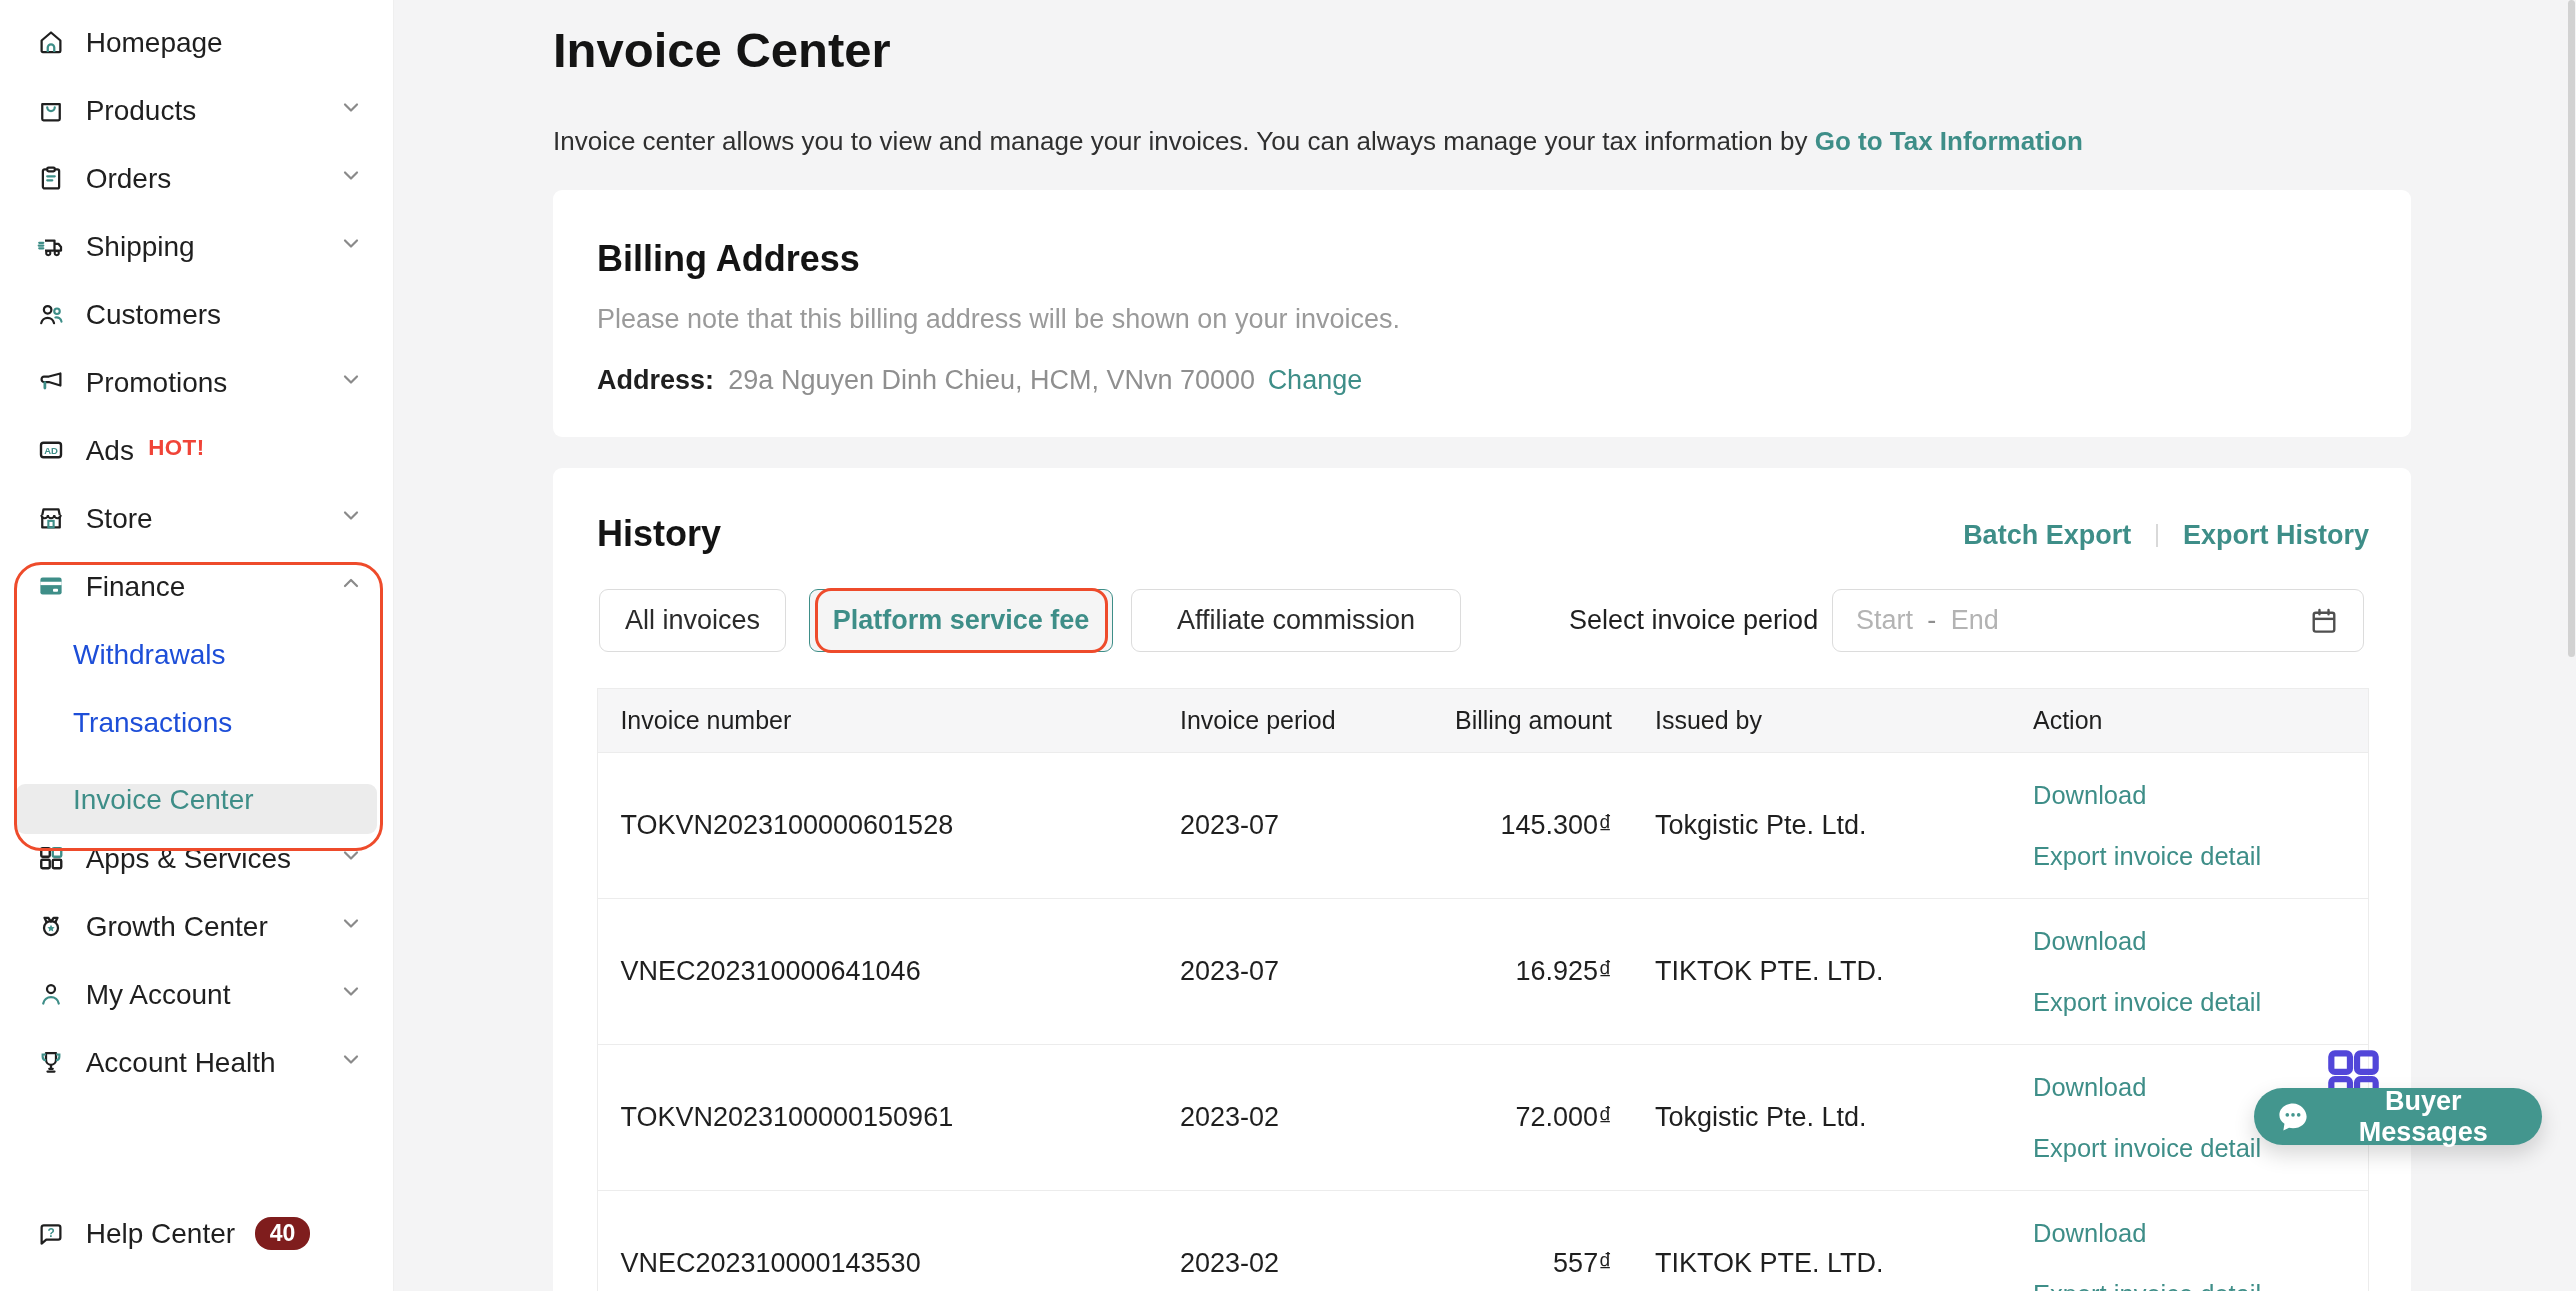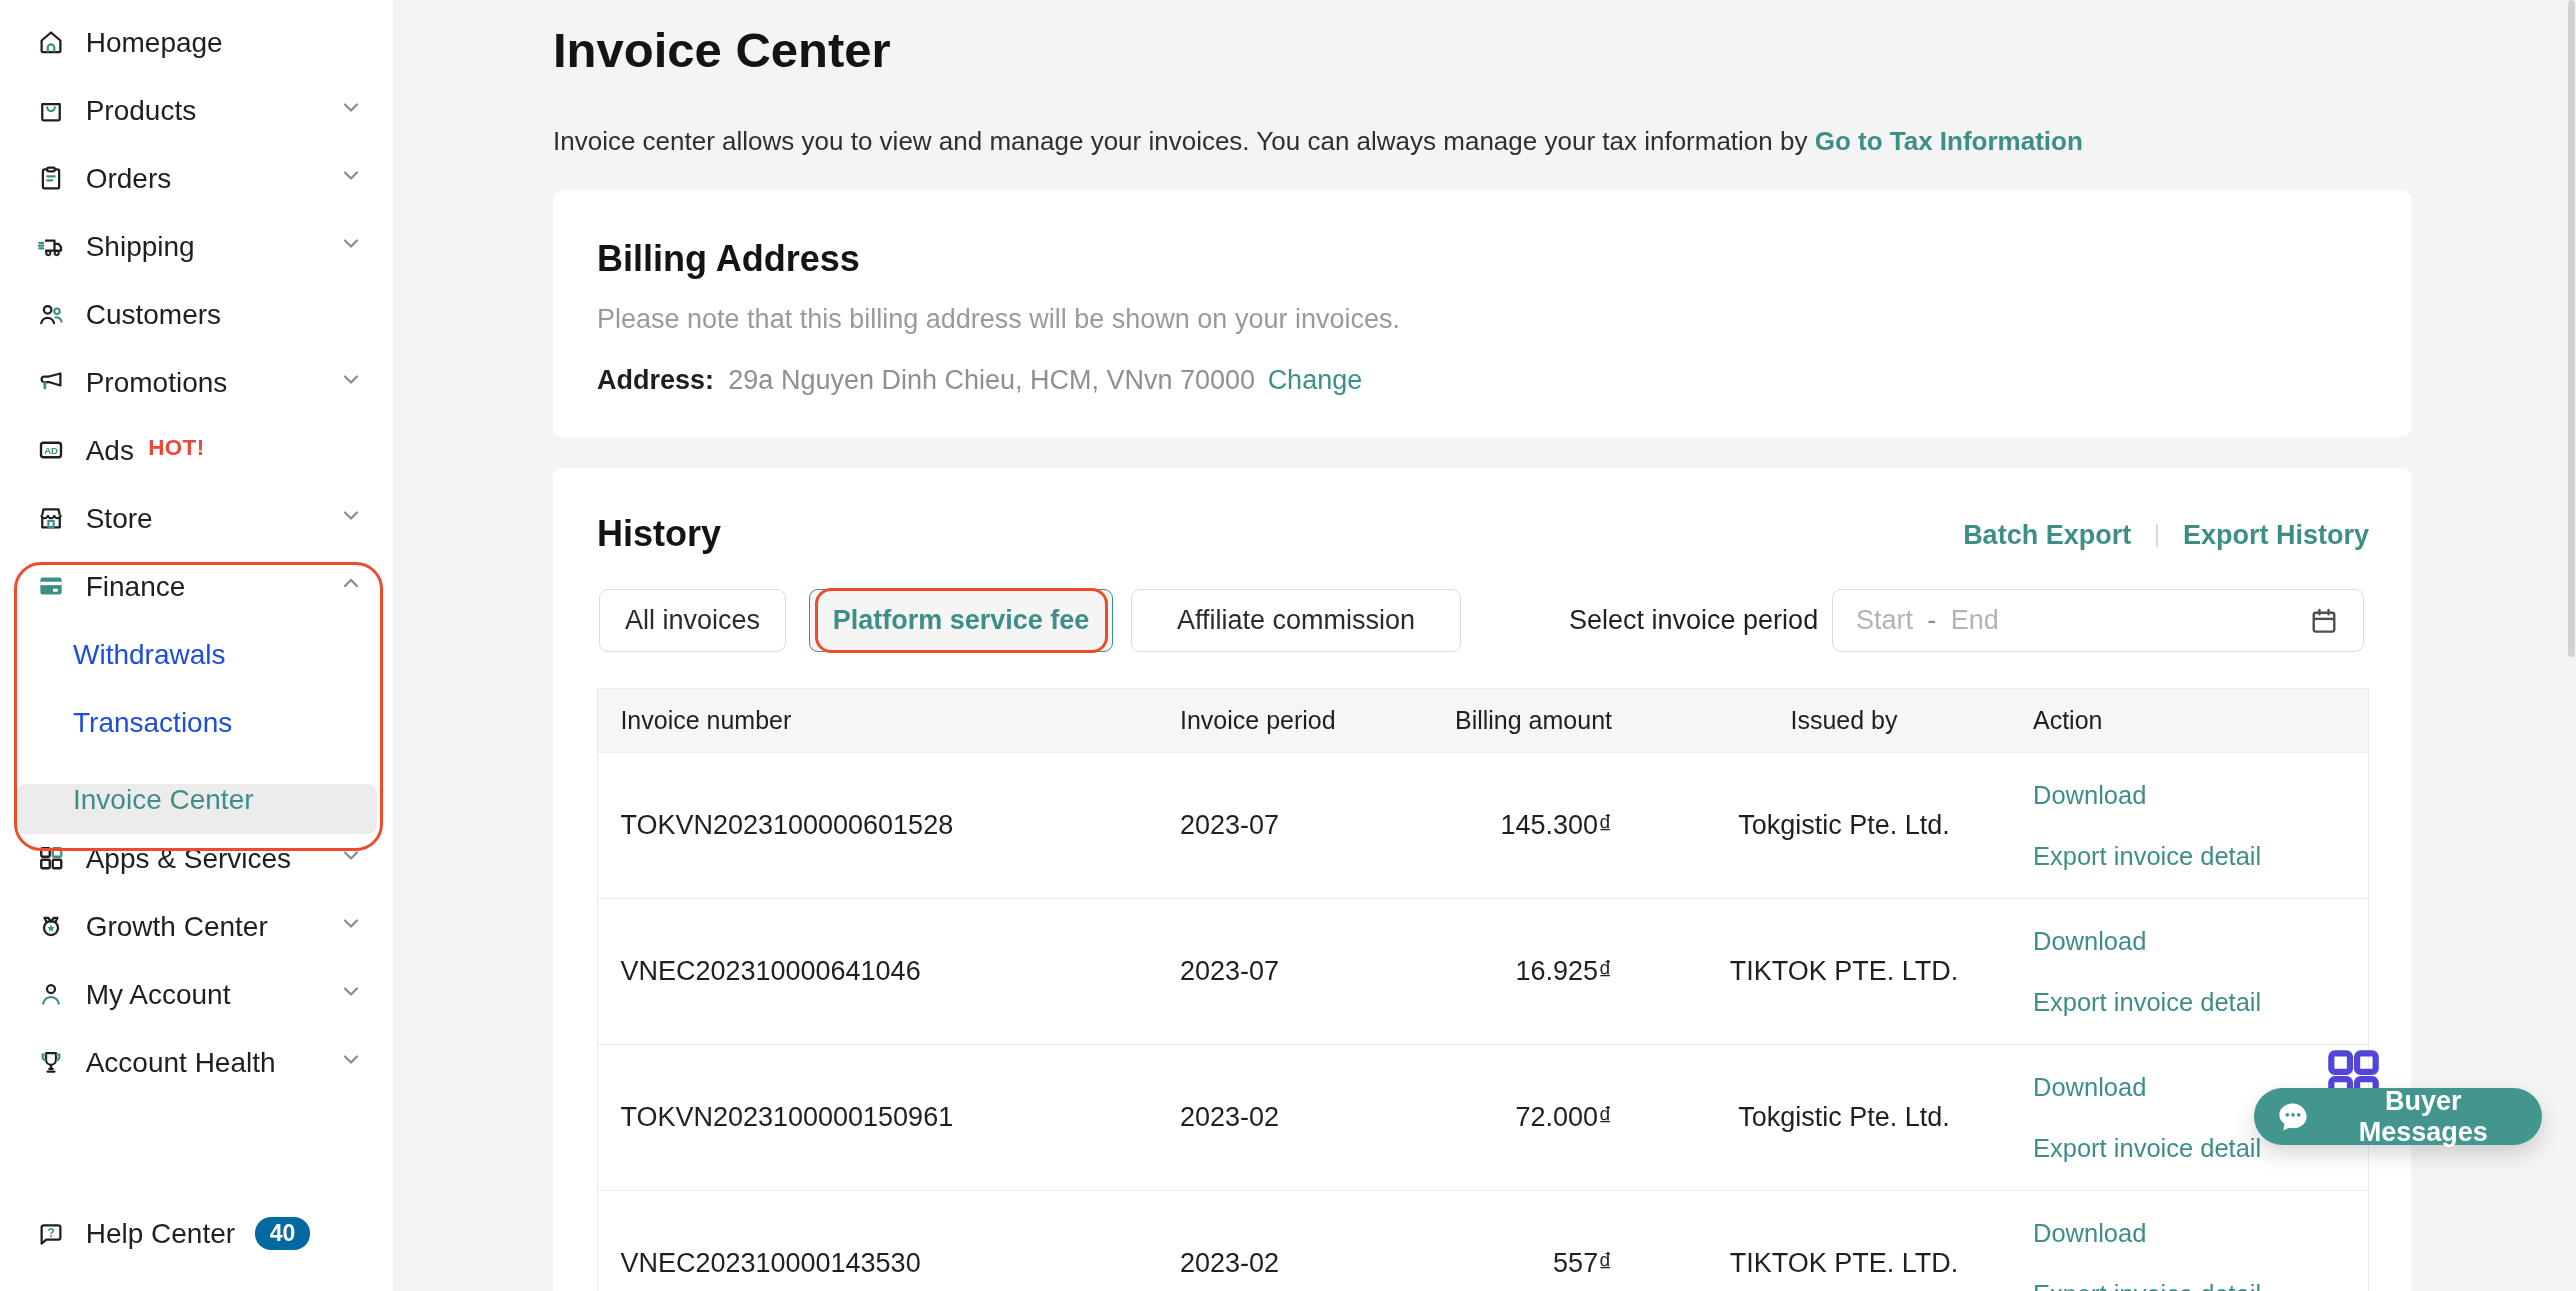--- a/index.html
+++ b/index.html
@@ -17,21 +17,21 @@
   .chev svg{width:24px;height:24px;}
   .hot{color:#f04438;font-weight:700;font-size:22.4px;margin-left:14.3px;letter-spacing:0.4px;}
   .sub{padding-left:73px;}
   .sub .lbl{margin-left:0;color:#1d4ed8;}
   .sub.active{height:50px;margin:9px 16px;padding-left:57px;border-radius:9px;background:#ececec;}
   .sub.active .lbl{color:#3e8e88;}
   .red-box{position:absolute;left:14.3px;top:562px;width:363px;height:283px;border:3.6px solid #ee4b2b;border-radius:27px;pointer-events:none;z-index:6;}
   .help-item{position:absolute;left:0;top:1204px;width:100%;height:59px;display:flex;align-items:center;padding-left:36px;box-sizing:border-box;cursor:pointer;}
   .help-item .ico{width:30px;height:30px;display:flex;}
   .help-item .lbl{margin-left:19.7px;font-size:28px;}
-  .help-badge{margin-left:19.7px;background:#0369a1;color:#fff;font-size:23px;font-weight:700;padding:2.7px 15px;border-radius:16px;}
+  .help-badge{margin-left:19.7px;background:#7f1d1d;color:#fff;font-size:23px;font-weight:700;padding:2.7px 15px;border-radius:16px;}
 
   
   .main{position:absolute;left:394px;top:0;width:2182px;height:1292px;}
   .page-title{position:absolute;left:159px;top:21.5px;margin:0;font-size:49px;font-weight:700;color:#141414;}
   .subtitle{position:absolute;left:159px;top:100px;font-size:26px;color:#2f2f2f;white-space:nowrap;}
   .subtitle .link{color:#3e8e88;font-weight:600;margin-left:7.2px;cursor:pointer;}
 
   .card{position:absolute;left:159px;width:1858px;background:#fff;border-radius:9px;}
   .billing{top:190px;height:247px;}
   .card h2{position:absolute;left:44px;margin:0;font-size:36px;font-weight:700;color:#141414;}
@@ -60,21 +60,21 @@
               box-sizing:border-box;display:flex;align-items:center;padding:8px 23px;font-size:27px;color:#b3b3b3;cursor:text;}
   .di-sep{margin:0 14.3px;color:#8f8f8f;}
   .cal{margin-left:auto;width:32px;height:32px;display:flex;}
 
   .table{position:absolute;left:44px;top:220px;width:1772px;border:1.8px solid #ececec;box-sizing:border-box;}
   .thead,.trow{display:grid;grid-template-columns:582px 233px 199px 421px 1fr;align-items:center;}
   .thead{height:63px;background:#f6f6f7;font-size:25px;font-weight:500;color:#1f1f1f;}
   .trow{height:145px;border-top:1.8px solid #ececec;font-size:27px;color:#1f1f1f;background:#fff;}
   .c1{padding-left:22.4px;}
   .c3{text-align:right;}
-  .c4{padding-left:43px;text-align:center;}
+  .c4{padding-left:43px;}
   .c5{display:flex;flex-direction:column;justify-content:center;gap:32px;}
   .action-link{font-size:25.5px;color:#3e8e88;font-weight:500;cursor:pointer;}
 
   
   .widget-ico{position:absolute;left:2326px;top:1048px;width:55px;height:55px;z-index:8;}
   .chat-pill{position:absolute;left:2254px;top:1088px;width:288px;height:57px;border-radius:29.5px;background:#43968e;display:flex;align-items:center;
              padding:0 19.7px;color:#fff;font-size:27px;font-weight:600;border:none;box-shadow:0 9px 21.5px rgba(0,0,0,.16);z-index:9;cursor:pointer;box-sizing:border-box;}
   .chat-pill .cico{width:38px;height:38px;margin-right:12.5px;display:flex;}
   .scroll-thumb{position:absolute;right:0.9px;top:0;width:7.2px;height:657px;background:#d2d2d2;border-radius:3.6px;z-index:10;}
 </style>

